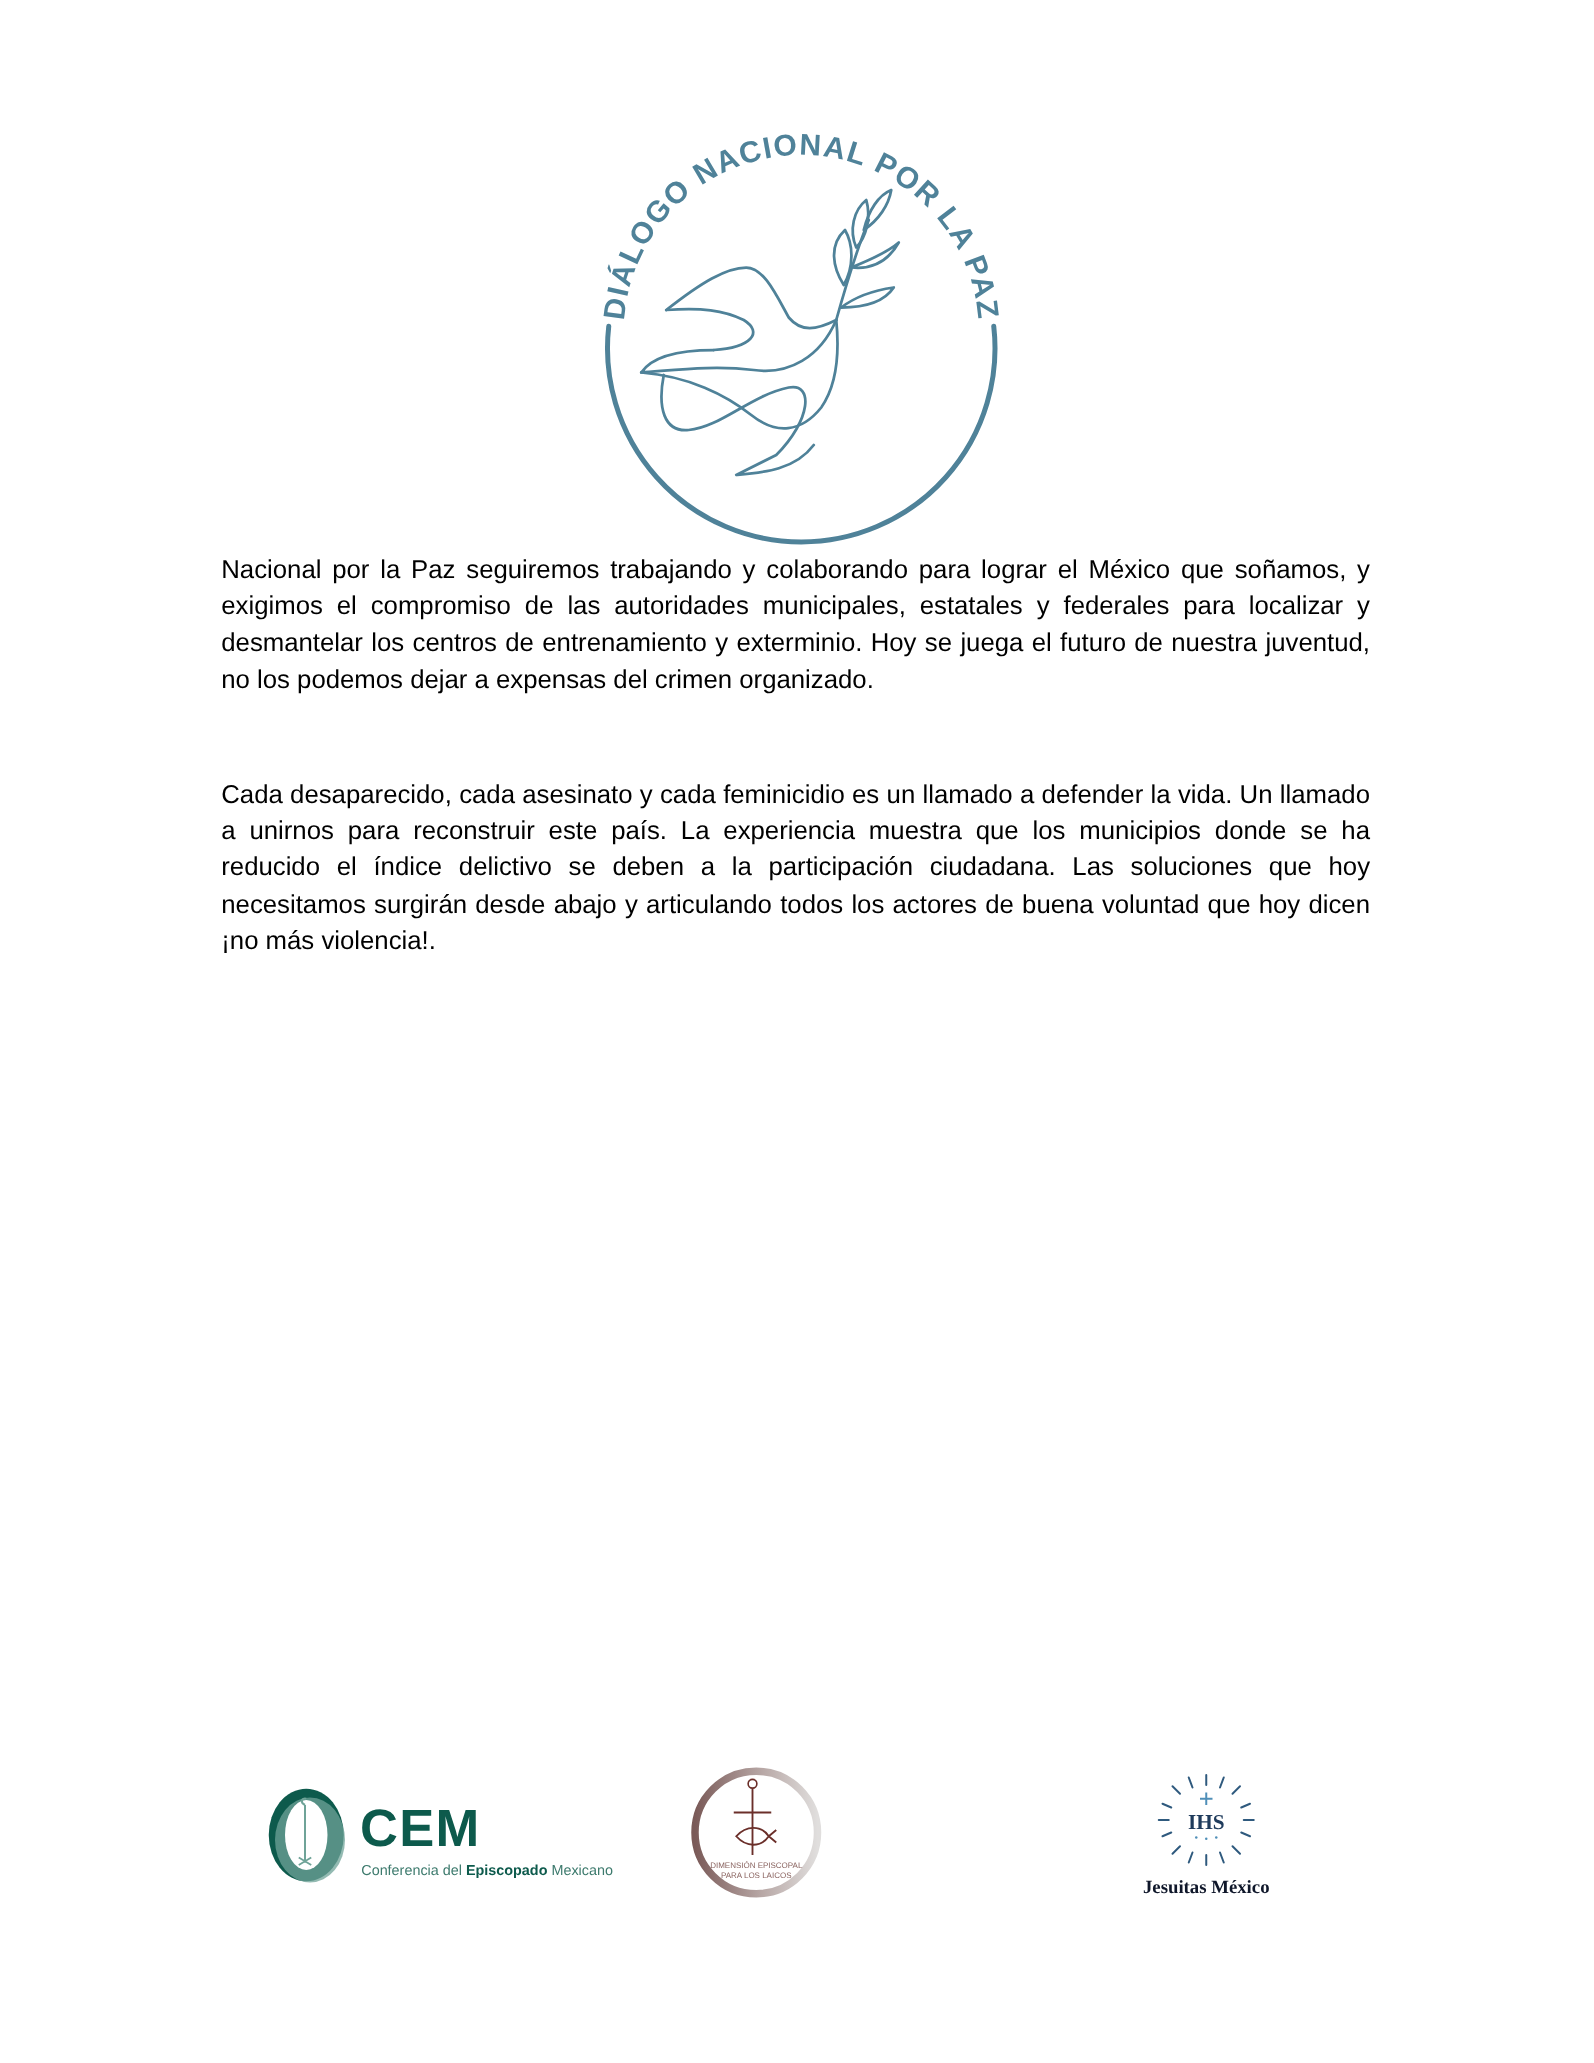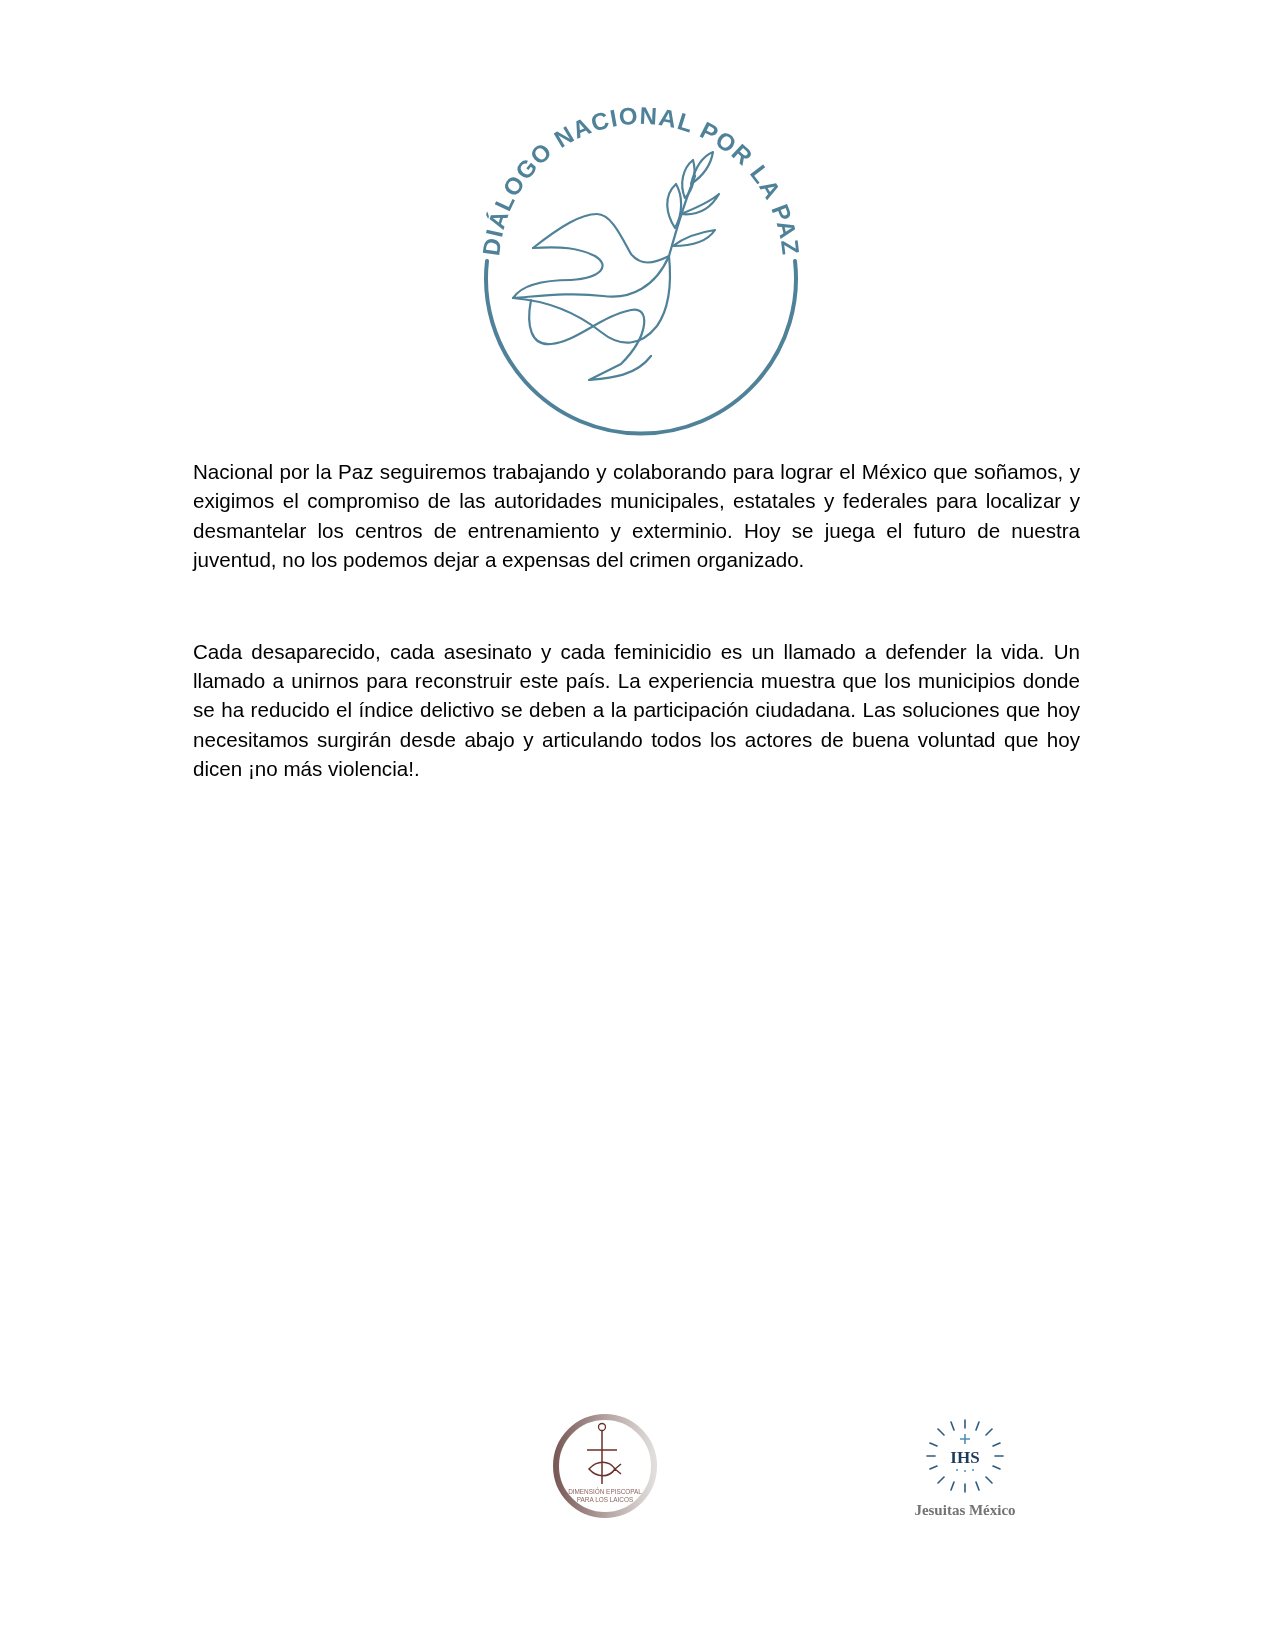--- a/index.html
+++ b/index.html
@@ -1,31 +1,31 @@
 <!DOCTYPE html>
 <html><head>
 <meta charset="utf-8">
 <style>
   html, body { margin: 0; padding: 0; background: #ffffff; }
   body { width: 1275px; height: 1650px; position: relative; overflow: hidden; font-family: "Liberation Sans", sans-serif; color: #000; }
   .header-logo { position: absolute; left: 471px; top: 96px; width: 340px; height: 340px; }
   .body-text { position: absolute; left: 177px; top: 441px; width: 919px; font-size: 20.6px; line-height: 29.4px; }
-  .body-text p { margin: 16px; text-align: justify; }
+  .body-text p { margin: 0; text-align: justify; }
   .body-text p + p { margin-top: 62px; }
   .footer-logos { position: absolute; left: 0; top: 1400px; width: 1275px; height: 140px; }
   .logo { position: absolute; }
   .cem { left: 212px; top: 28px; width: 270px; height: 82px; }
   .cem-mark { position: absolute; left: 0; top: 0; width: 68px; height: 80px; }
   .cem-title { position: absolute; left: 76px; top: 14px; font-family: "Liberation Sans", sans-serif; font-weight: bold; font-size: 42px; line-height: 42px; color: #0d5a4c; letter-spacing: 1px; }
   .cem-sub { position: absolute; left: 77px; top: 63px; font-size: 11.5px; color: #3d7a6d; white-space: nowrap; }
   .cem-sub b { color: #0d5a4c; }
   .dimension { left: 551px; top: 12px; width: 108px; height: 108px; }
   .cirm { left: 757px; top: 16px; width: 100px; height: 108px; }
   .jesuitas { left: 900px; top: 12px; width: 130px; height: 120px; }
-  .jes-text { position: absolute; left: 0; top: 90px; width: 130px; text-align: center; font-family: "Liberation Serif", serif; font-weight: bold; font-size: 15px; color: #737373; white-space: nowrap; }
+  .jes-text { position: absolute; left: 0; top: 90px; width: 130px; text-align: center; font-family: "Liberation Serif", serif; font-weight: bold; font-size: 15px; color: #0f172a; white-space: nowrap; }
 </style>
 </head>
 <body>
 
 <div class="header-logo">
   <svg width="340" height="340" viewBox="0 0 340 340">
     <defs>
       <path id="arcPath" d="M 28 170 A 142 142 0 0 1 312 170"></path>
     </defs>
 
@@ -51,20 +51,31 @@
   </svg>
 </div>
 
 <div class="body-text">
   <p>Nacional por la Paz seguiremos trabajando y colaborando para lograr el México que soñamos, y exigimos el compromiso de las autoridades municipales, estatales y federales para localizar y desmantelar los centros de entrenamiento y exterminio. Hoy se juega el futuro de nuestra juventud, no los podemos dejar a expensas del crimen organizado.</p>
   <p>Cada desaparecido, cada asesinato y cada feminicidio es un llamado a defender la vida. Un llamado a unirnos para reconstruir este país. La experiencia muestra que los municipios donde se ha reducido el índice delictivo se deben a la participación ciudadana. Las soluciones que hoy necesitamos surgirán desde abajo y articulando todos los actores de buena voluntad que hoy dicen ¡no más violencia!.</p>
 </div>
 
 <div class="footer-logos">
 
+  <div class="logo cem">
+    <svg class="cem-mark" viewBox="0 0 68 80">
+      <ellipse cx="33" cy="40" rx="30" ry="37" fill="#0d5a4c"></ellipse>
+      <ellipse cx="36" cy="44" rx="28" ry="34" fill="#6fa398" opacity="0.75"></ellipse>
+      <ellipse cx="33" cy="40" rx="17" ry="28" fill="#ffffff"></ellipse>
+      <path d="M 32 16 L 32 62 M 32 16 C 28 14, 29 10, 33 11" stroke="#6fa398" stroke-width="1.6" fill="none"></path>
+      <path d="M 27 58 L 37 64 M 37 58 L 27 64" stroke="#6fa398" stroke-width="1.4"></path>
+    </svg>
+    <div class="cem-title">CEM</div>
+    <div class="cem-sub"><span>Conferencia del </span><b>Episcopado</b><span> Mexicano</span></div>
+  </div>
 
   <div class="logo dimension">
     <svg width="108" height="108" viewBox="0 0 108 108">
       <defs>
         <linearGradient id="ringGrad" x1="0" y1="0" x2="1" y2="0">
           <stop offset="0" stop-color="#7a5a58"></stop>
           <stop offset="0.55" stop-color="#b8a8a6"></stop>
           <stop offset="1" stop-color="#e0dedd"></stop>
         </linearGradient>
       </defs>

